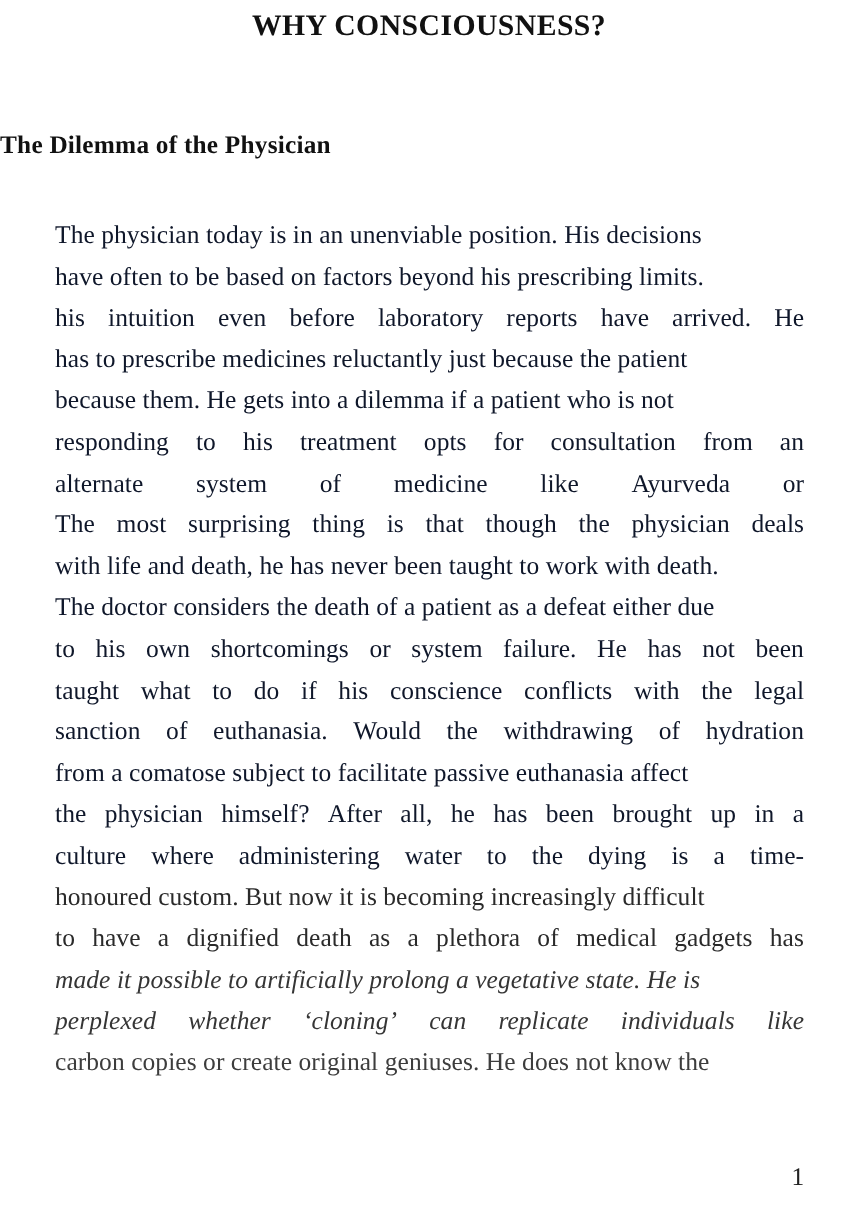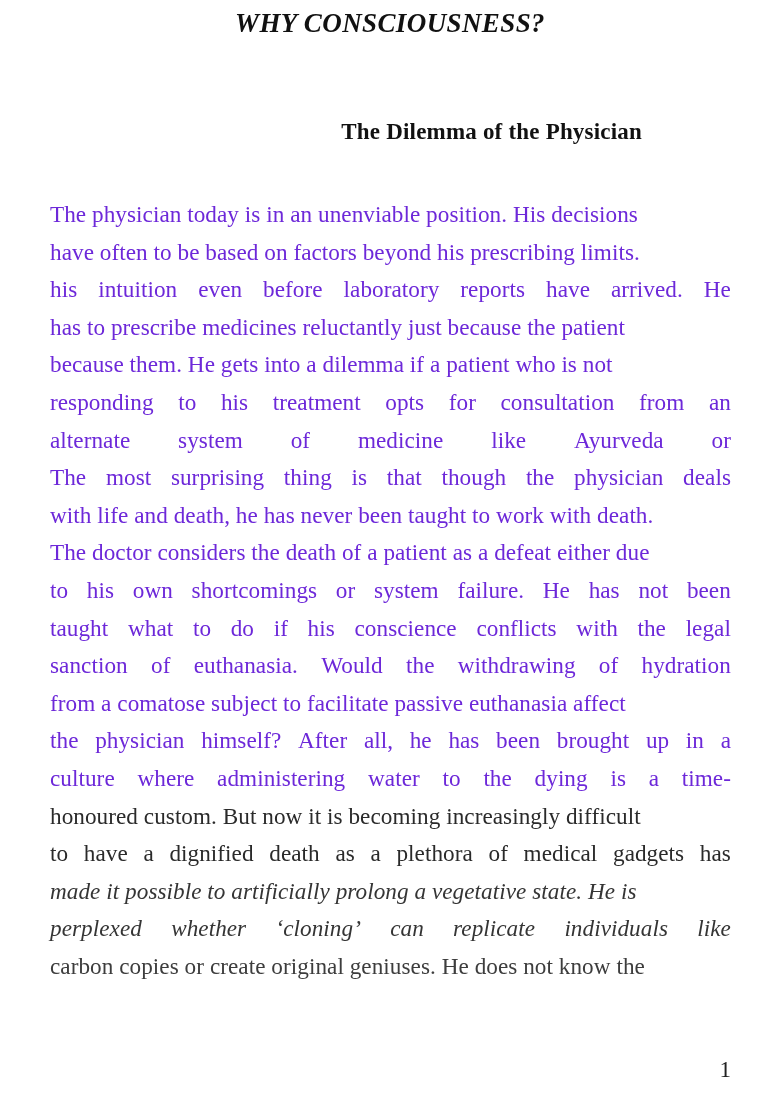--- a/index.html
+++ b/index.html
@@ -20,50 +20,49 @@
     position: absolute;
     top: 8px;
     left: 0;
     width: 780px;
     text-align: center;
     font-family: "Liberation Serif", "DejaVu Serif", serif;
     font-weight: bold;
     font-size: 27px;
     letter-spacing: 0.4px;
     color: #111111;
-    font-style: italic;
   }
 
   .section-title {
     position: absolute;
     top: 119px;
     left: 0;
     width: 642px;
-    text-align: right;
+    text-align: left;
     font-family: "Liberation Serif", "DejaVu Serif", serif;
     font-weight: bold;
     font-size: 23px;
     letter-spacing: 0.2px;
     color: #111111;
   }
 
   .body-block {
     position: absolute;
     top: 196px;
     left: 50px;
     width: 681px;
   }
 
   .body-line {
     display: block;
     width: 681px;
     height: 37.6px;
     font-size: 23.2px;
     line-height: 37.6px;
-    color: #6d28d9;
+    color: #0f172a;
     white-space: pre;
     letter-spacing: 0.05px;
   }
 
   
   .body-line.justify {
     display: flex;
     justify-content: space-between;
   }
   .body-line.justify > span {

